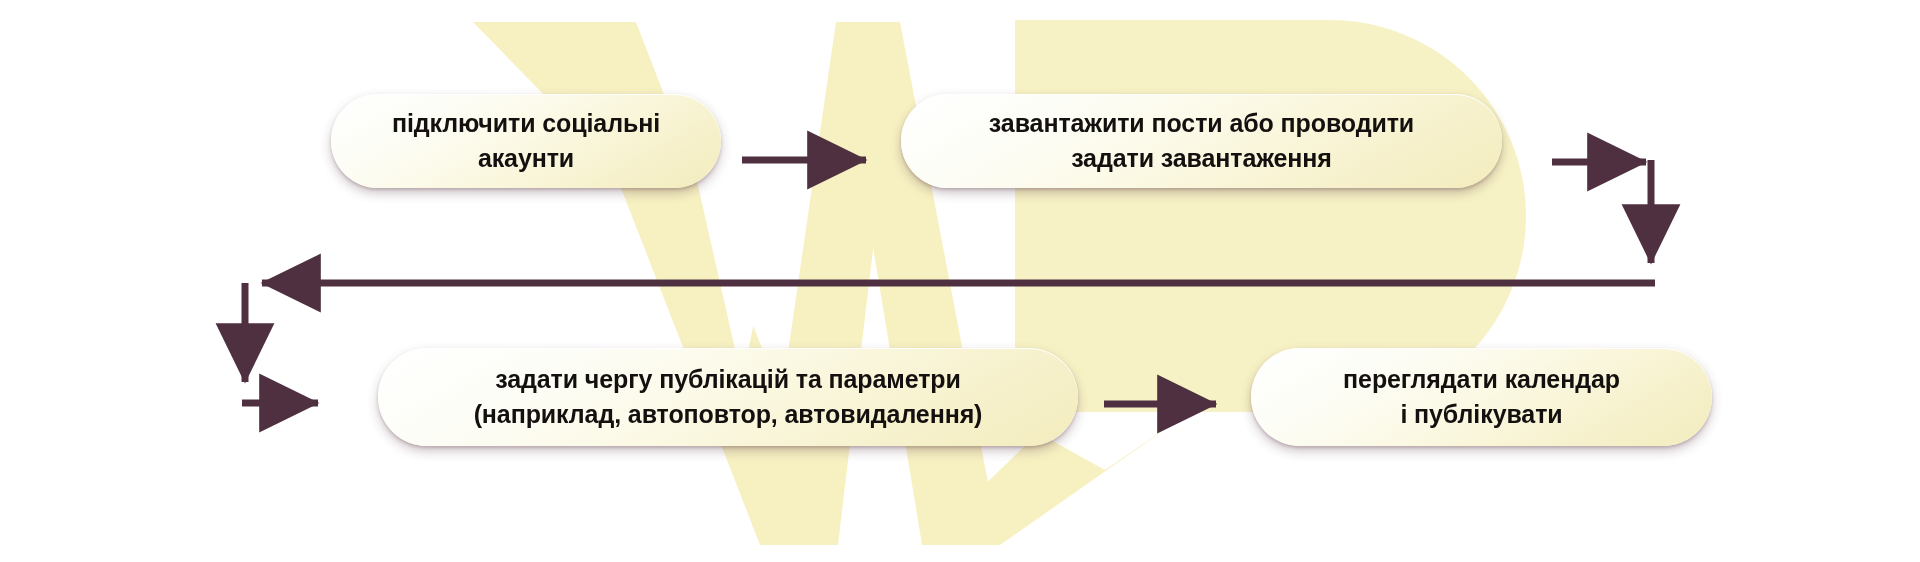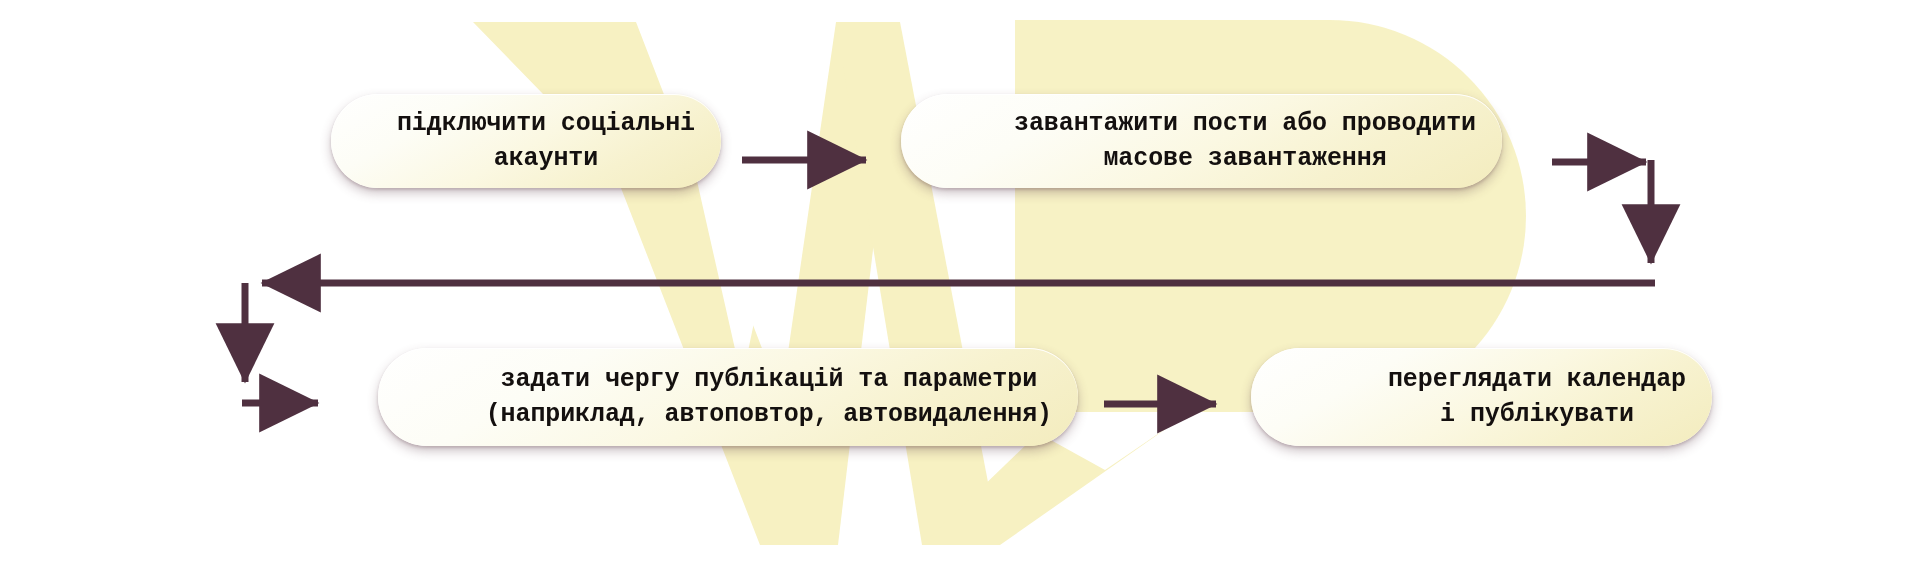--- a/index.html
+++ b/index.html
@@ -37,41 +37,40 @@
     z-index: 1;
     pointer-events: none;
   }
 
   
   .node {
     position: absolute;
     z-index: 2;
     display: flex;
     align-items: center;
-    justify-content: flex-end;
+    justify-content: center;
     text-align: center;
     border-radius: 999px;
     background:
       linear-gradient(150deg,
         #ffffff 0%,
         #fdfdf6 26%,
         #fbf8e2 52%,
         #f7f2cf 74%,
         #f3ecbe 100%);
     box-shadow:
       0 5px 11px rgba(90, 55, 70, 0.30),
       0 2px 3px rgba(90, 55, 70, 0.22),
       inset 0 1px 0 rgba(255,255,255,0.95);
     color: #14100f;
     font-weight: bold;
     line-height: 1.42;
     letter-spacing: -0.1px;
     box-sizing: border-box;
     padding: 6px 26px;
-    font-family: Liberation Mono, monospace;
   }
   .node .label {
     display: block;
     white-space: pre-line;
   }
 
   #node-connect-accounts {
     left: 331px;  top: 94px;
     width: 390px; height: 94px;
     font-size: 25px;
@@ -149,21 +148,21 @@
     </g>
   </svg>
 
   <div class="node" id="node-connect-accounts">
     <span class="label">підключити соціальні
 акаунти</span>
   </div>
 
   <div class="node" id="node-upload-posts">
     <span class="label">завантажити пости або проводити
-масове завантаження</span>
+задати завантаження</span>
   </div>
 
   <div class="node" id="node-calendar-publish">
     <span class="label">переглядати календар
 і публікувати</span>
   </div>
 
   <div class="node" id="node-queue-params">
     <span class="label">задати чергу публікацій та параметри
 (наприклад, автоповтор, автовидалення)</span>

